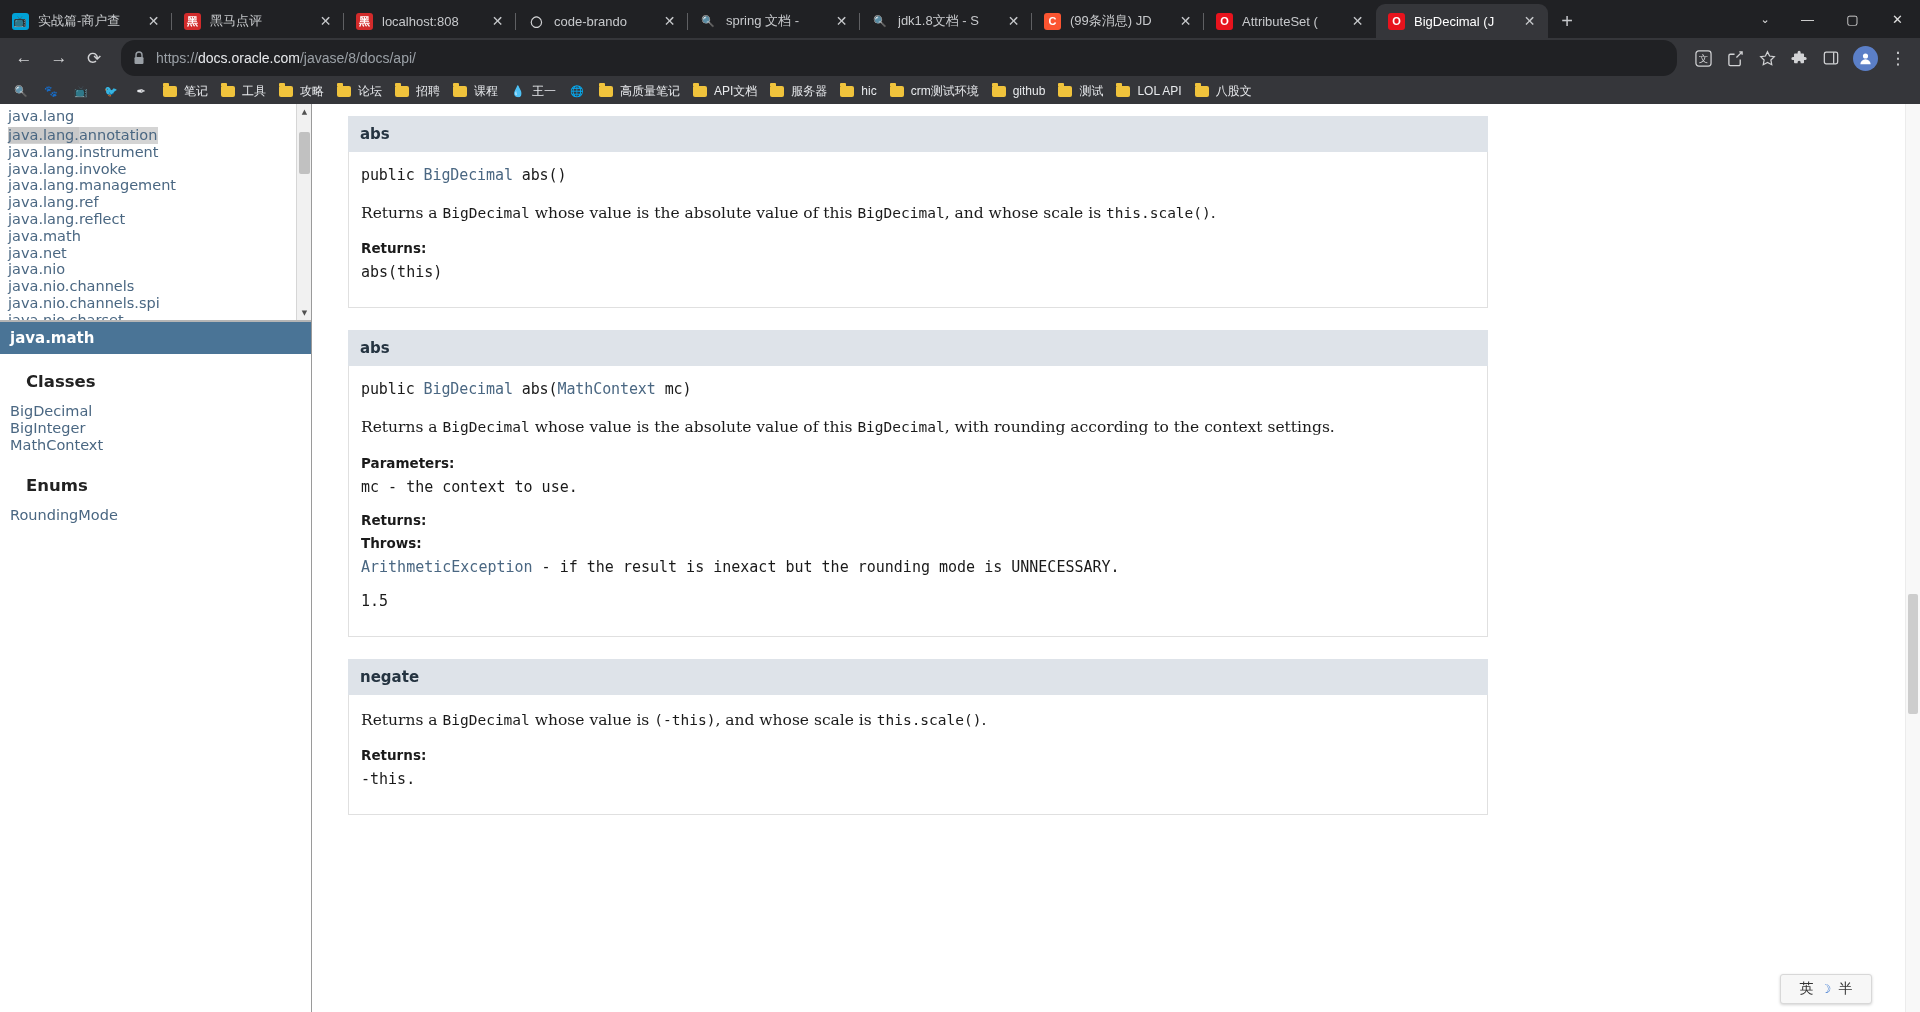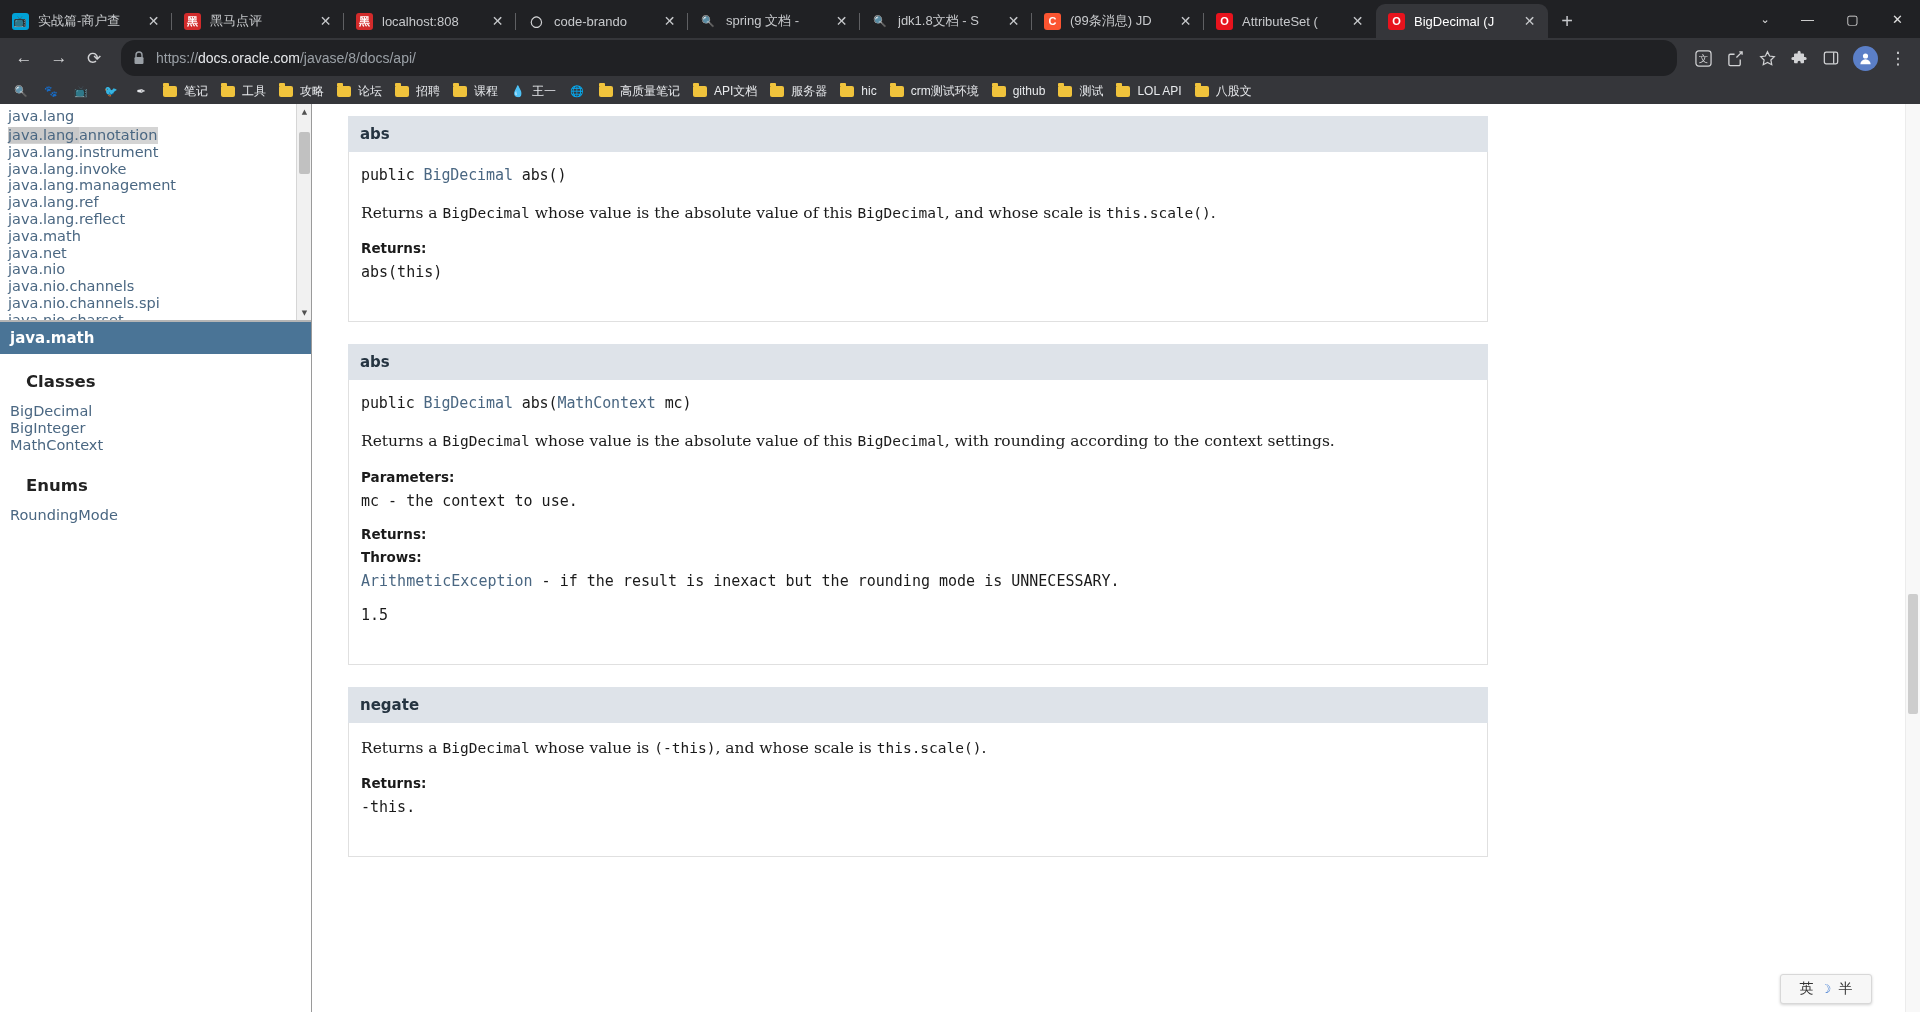--- a/index.html
+++ b/index.html
@@ -171,21 +171,21 @@
   .content {
     padding: 0 24px 0 36px; max-width: 1200px; margin-top: 12px;
   }
   .memberblock { margin-bottom: 22px; }
   .member-hdr {
     background: #dee3e9; padding: 9px 12px; font-family: "DejaVu Sans", sans-serif;
     font-weight: bold; font-size: 15px; color: #253441;
   }
   .member-body {
     border-left: 1px solid #e0e0e0; border-right: 1px solid #e0e0e0;
-    border-bottom: 1px solid #e0e0e0; padding: 14px 12px 24px 12px;
+    border-bottom: 1px solid #e0e0e0; padding: 14px 12px 10px 12px;
   }
   .sig {
     font-family: "DejaVu Sans Mono", monospace; font-size: 15px; color: #1a1a1a;
     margin-bottom: 18px; letter-spacing: -0.1px;
   }
   .sig .t { color: #4a6782; }
   .desc {
     font-family: "DejaVu Serif", serif; font-size: 15.5px; color: #1a1a1a;
     line-height: 1.45; margin-bottom: 16px;
   }

